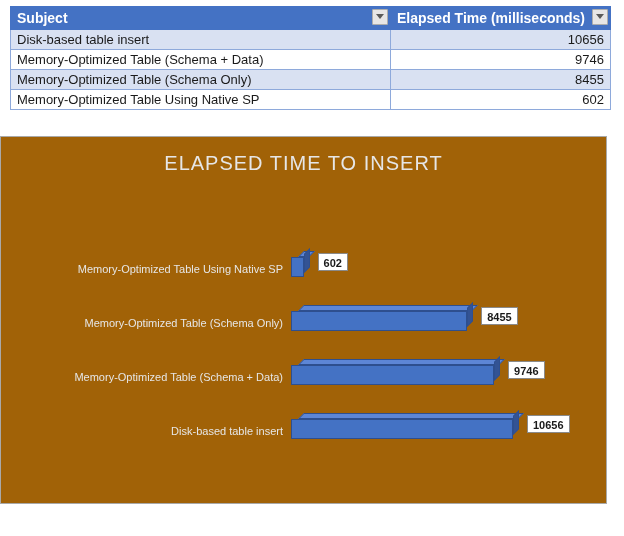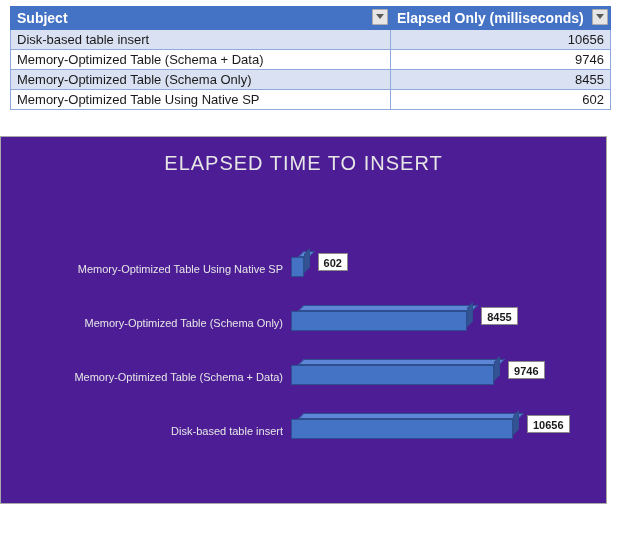--- a/index.html
+++ b/index.html
@@ -58,21 +58,21 @@
     border-radius: 1px;
   }
   .filter-btn svg { display: block; }
 
   
   .chart-frame {
     margin-top: 26px;
     width: 607px;
     height: 368px;
     border: 1px solid #a9a9a9;
-    background: #4c1d95;
+    background: #a16207;
     position: relative;
     box-sizing: border-box;
   }
 
   .chart-title {
     color: #E6E6E6;
     text-align: center;
     font-size: 20px;
     letter-spacing: 1px;
     font-weight: 400;
@@ -173,21 +173,21 @@
       <tr>
         <th>
           <span>Subject</span>
           <span class="filter-btn">
             <svg width="8" height="6" viewBox="0 0 8 6">
                 <path d="M0 0 L8 0 L4 5 Z" fill="#5a5a5a"></path>
               </svg>
           </span>
         </th>
         <th class="col-value">
-          <span>Elapsed Only (milliseconds)</span>
+          <span>Elapsed Time (milliseconds)</span>
           <span class="filter-btn">
             <svg width="8" height="6" viewBox="0 0 8 6">
                 <path d="M0 0 L8 0 L4 5 Z" fill="#5a5a5a"></path>
               </svg>
           </span>
         </th>
       </tr>
     </thead>
     <tbody id="table-body">
         <tr class="band-a">

